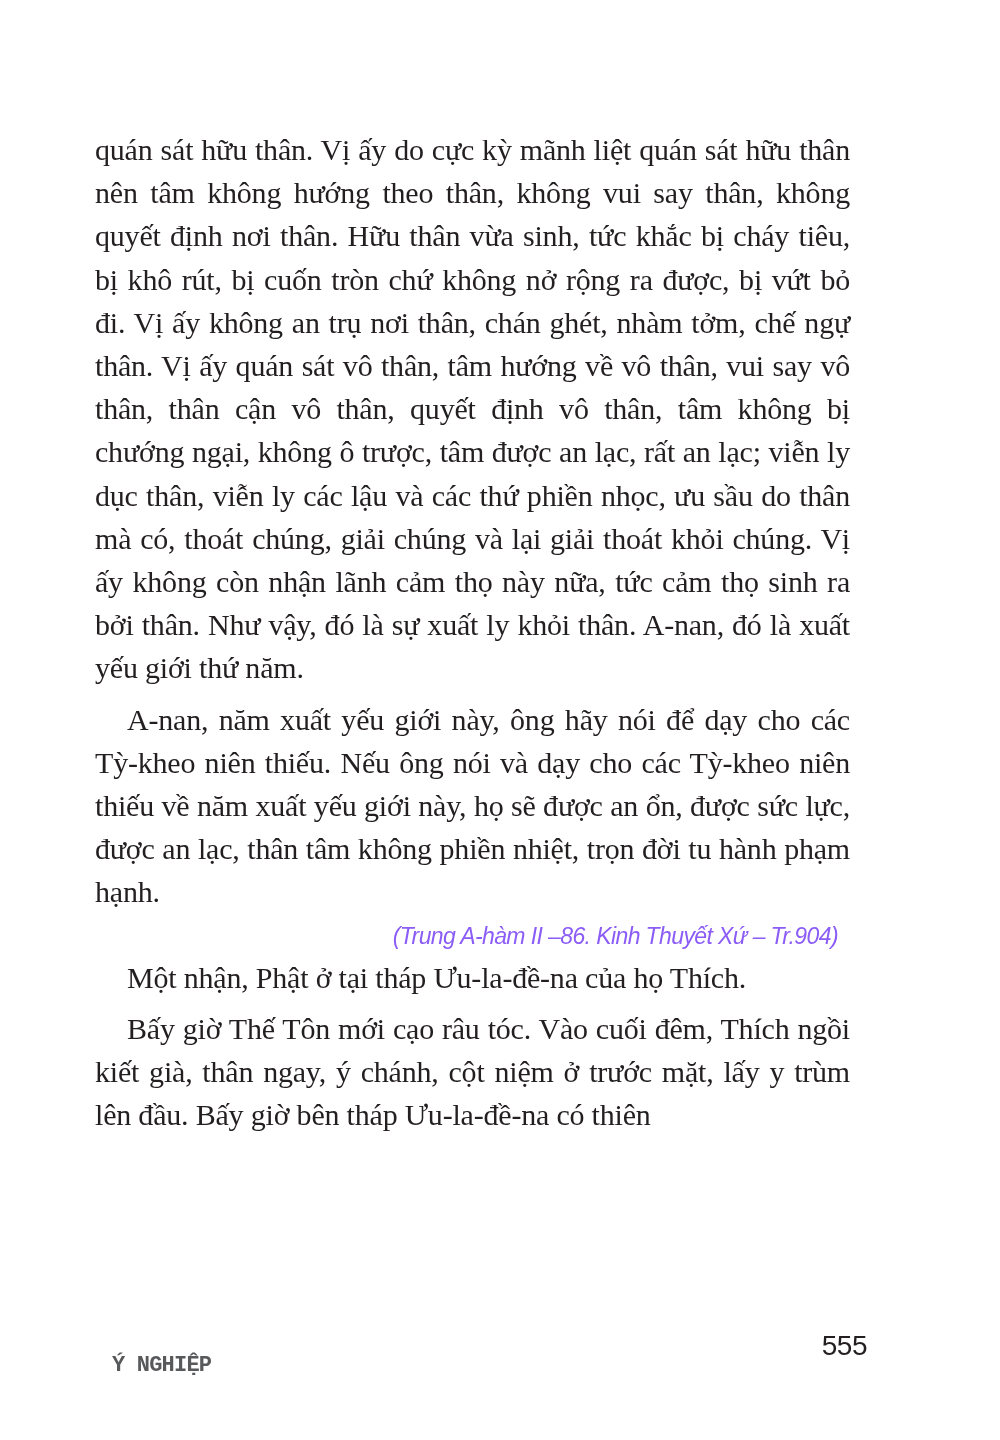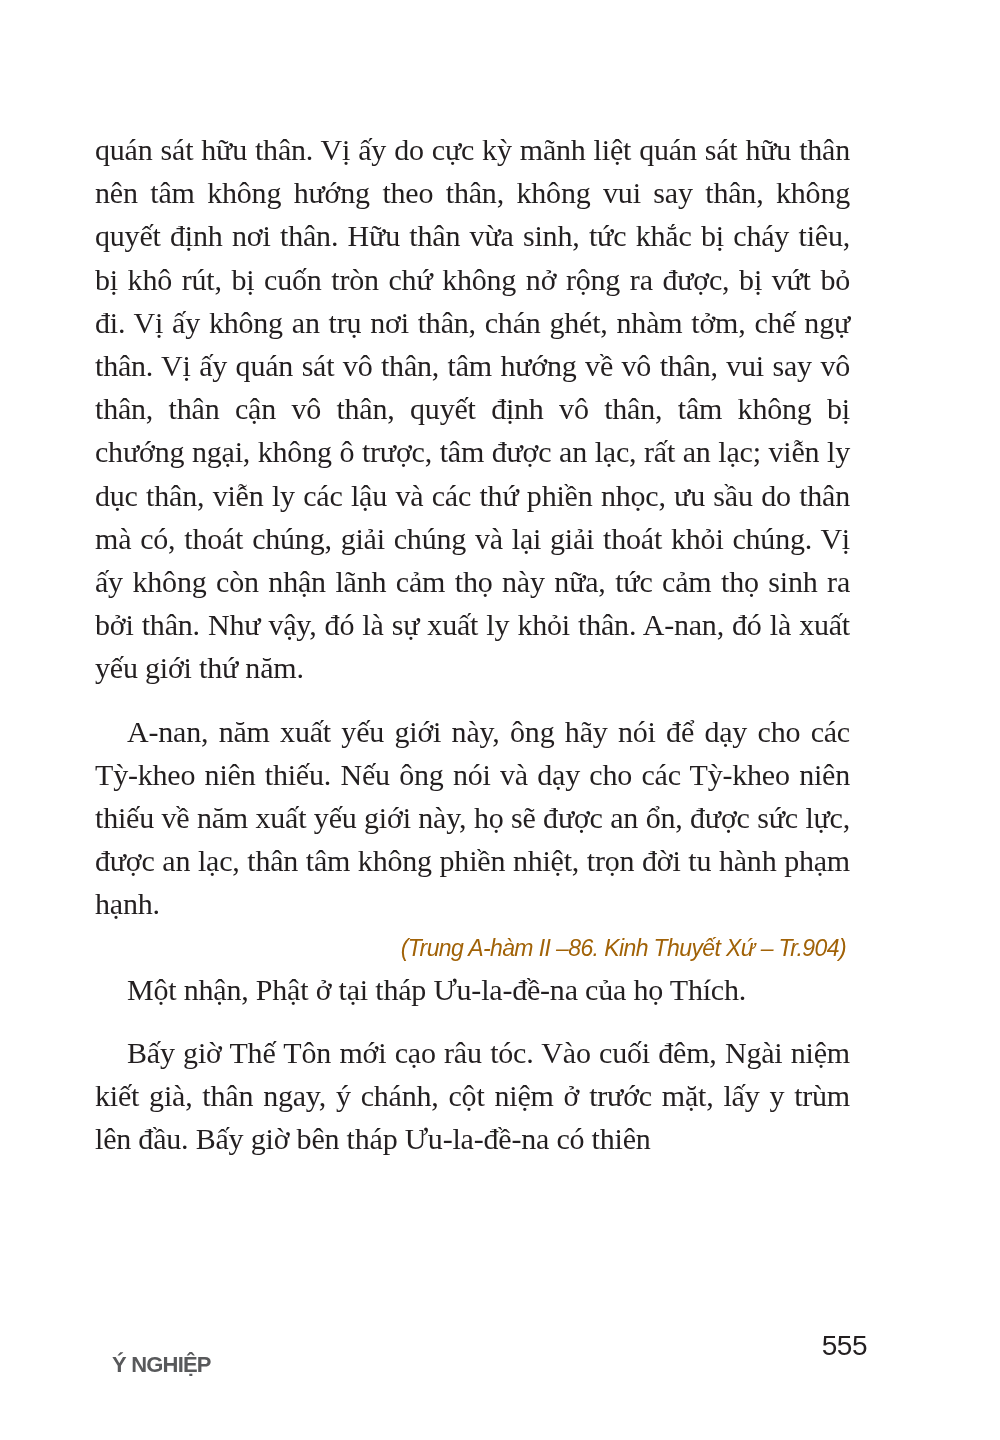--- a/index.html
+++ b/index.html
@@ -26,51 +26,51 @@
     }
     .para {
       margin: 0;
       text-align: justify;
       text-align-last: left;
     }
     .para.indent {
       text-indent: 32px;
     }
     .para + .para {
-      margin-top: 20px;
+      margin-top: 8px;
     }
     .citation {
-      margin: 2px 4px 0 0;
+      margin: 2px 12px 0 0;
       text-align: right;
       font-family: "Liberation Sans", "DejaVu Sans", sans-serif;
       font-style: italic;
       font-size: 23px;
       line-height: 40px;
-      color: #a16207;
+      color: #8b5cf6;
       letter-spacing: -0.6px;
     }
     .section-heading {
       margin: 40px 0 6px 32px;
       font-weight: bold;
       font-size: 30px;
       line-height: 43px;
       letter-spacing: -0.3px;
     }
     .footer {
       position: absolute;
       left: 112px;
       top: 1324px;
       width: 755px;
       height: 44px;
       display: flex;
       justify-content: space-between;
       align-items: center;
     }
     .running-head {
-      font-family: Liberation Sans, sans-serif;
+      font-family: Liberation Mono, monospace;
       font-size: 22px;
       font-weight: bold;
       color: #58595b;
       letter-spacing: -0.8px;
       margin-top: 38px;
     }
     .page-number {
       font-family: "Liberation Sans", "DejaVu Sans", sans-serif;
       font-size: 28px;
       color: #231f20;
@@ -79,19 +79,19 @@
   </style>
 </head>
 <body>
 
 <div class="page">
   <p class="para">quán sát hữu thân. Vị ấy do cực kỳ mãnh liệt quán sát hữu thân nên tâm không hướng theo thân, không vui say thân, không quyết định nơi thân. Hữu thân vừa sinh, tức khắc bị cháy tiêu, bị khô rút, bị cuốn tròn chứ không nở rộng ra được, bị vứt bỏ đi. Vị ấy không an trụ nơi thân, chán ghét, nhàm tởm, chế ngự thân. Vị ấy quán sát vô thân, tâm hướng về vô thân, vui say vô thân, thân cận vô thân, quyết định vô thân, tâm không bị chướng ngại, không ô trược, tâm được an lạc, rất an lạc; viễn ly dục thân, viễn ly các lậu và các thứ phiền nhọc, ưu sầu do thân mà có, thoát chúng, giải chúng và lại giải thoát khỏi chúng. Vị ấy không còn nhận lãnh cảm thọ này nữa, tức cảm thọ sinh ra bởi thân. Như vậy, đó là sự xuất ly khỏi thân. A-nan, đó là xuất yếu giới thứ năm.</p>
   <p class="para indent">A-nan, năm xuất yếu giới này, ông hãy nói để dạy cho các Tỳ-kheo niên thiếu. Nếu ông nói và dạy cho các Tỳ-kheo niên thiếu về năm xuất yếu giới này, họ sẽ được an ổn, được sức lực, được an lạc, thân tâm không phiền nhiệt, trọn đời tu hành phạm hạnh.</p>
   <p class="citation">(Trung A-hàm II –86. Kinh Thuyết Xứ – Tr.904)</p>
 
   <p class="para indent">Một nhận, Phật ở tại tháp Ưu-la-đề-na của họ Thích.</p>
-  <p class="para indent">Bấy giờ Thế Tôn mới cạo râu tóc. Vào cuối đêm, Ngài niệm kiết già, thân ngay, ý chánh, cột niệm ở trước mặt, lấy y trùm lên đầu. Bấy giờ bên tháp Ưu-la-đề-na có thiên</p>
+  <p class="para indent">Bấy giờ Thế Tôn mới cạo râu tóc. Vào cuối đêm, Thích ngồi kiết già, thân ngay, ý chánh, cột niệm ở trước mặt, lấy y trùm lên đầu. Bấy giờ bên tháp Ưu-la-đề-na có thiên</p>
 </div>
 
 <div class="footer">
   <span class="running-head">Ý NGHIỆP</span>
   <span class="page-number">555</span>
 </div>
 
 </body></html>

